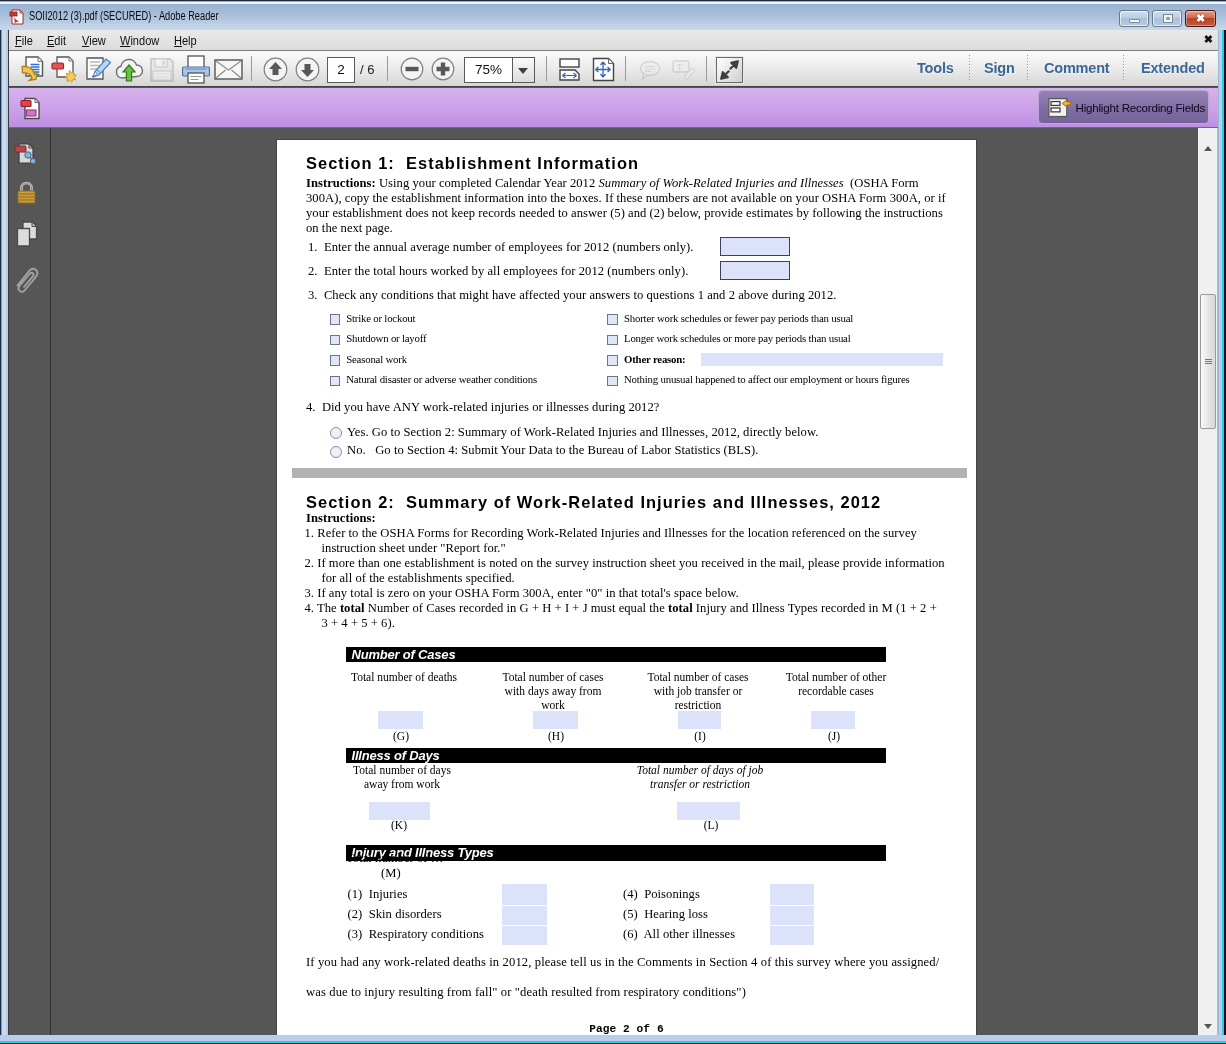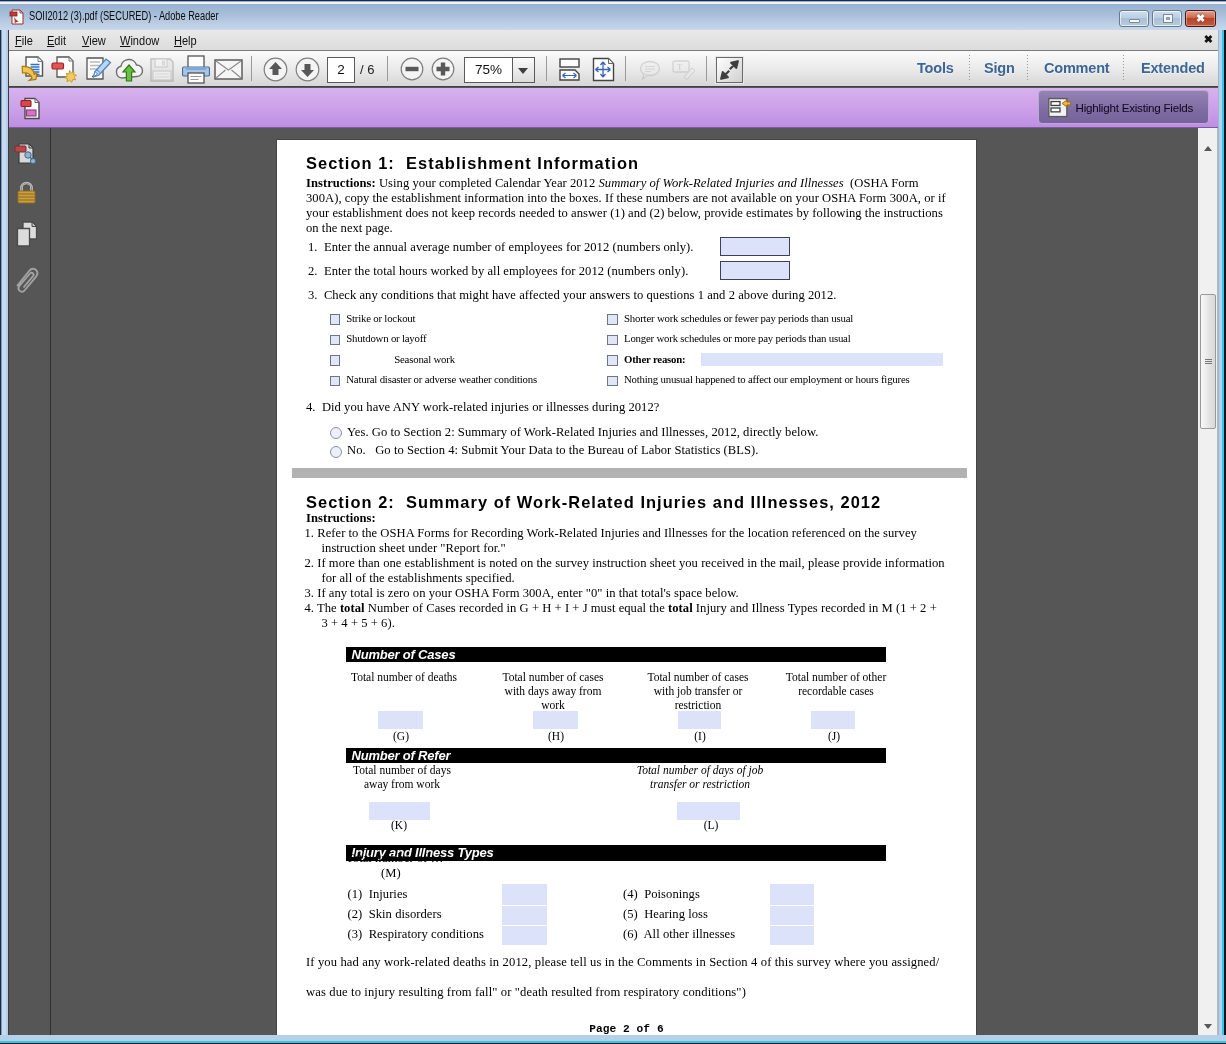--- a/index.html
+++ b/index.html
@@ -203,21 +203,21 @@
     <rect x="1" y="3.5" width="10" height="6" rx="1" fill="#e04448" stroke="#8e1f22" stroke-width="1.1"></rect>
     <rect x="6.5" y="13" width="9.5" height="6" fill="#d573c4" stroke="#8e3a82" stroke-width="1.1"></rect>
   </svg>
   <div class="abs" id="hlbtn">
     <svg style="position:absolute; left:9px; top:6px;" width="24" height="22" viewBox="0 0 28 24">
       <rect x="1" y="1" width="21" height="21" fill="#f2f2f2" stroke="#5a5a5a" stroke-width="1.6"></rect>
       <rect x="3.5" y="4.5" width="10.5" height="4.5" fill="#fff" stroke="#3f3f3f" stroke-width="1.5"></rect>
       <rect x="3.5" y="12" width="10.5" height="4.5" fill="#fff" stroke="#3f3f3f" stroke-width="1.5"></rect>
       <path d="M16.5 6.7l5.5-4v2.3h4.5v3.4H22v2.3z" fill="#efb73c" stroke="#9a6d15" stroke-width="1.1"></path>
     </svg>
-    <span>Highlight Existing Fields</span>
+    <span>Highlight Recording Fields</span>
   </div>
 </div>
 
 <div class="abs" id="docarea"></div>
 <div class="abs" id="sidebarline"></div>
 
 <svg class="abs" style="left:14px; top:142px;" width="25" height="24" viewBox="0 0 25 24">
   <path d="M5 2h10l4 4v15H5z" fill="#d8d8d8" stroke="#3c3c3c" stroke-width="1.2"></path>
   <path d="M15 2l4 4h-4z" fill="#bbb" stroke="#3c3c3c" stroke-width="1"></path>
   <rect x="1" y="4" width="11" height="6" rx="1" fill="#b8474b" stroke="#7c2a2c" stroke-width="1"></rect>
@@ -243,38 +243,38 @@
     <div class="abs" id="sbthumb">
   <div style="position:absolute; left:4px; top:64px; width:7px; height:1px; background:#777; box-shadow:0 2px 0 #777, 0 4px 0 #777;"></div>
 </div>
   <div style="position:absolute; left:5.5px; top:18px; width:0; height:0; border-left:4.5px solid transparent; border-right:4.5px solid transparent; border-bottom:5.5px solid #565656;"></div>
   <div style="position:absolute; left:5.5px; top:896px; width:0; height:0; border-left:4.5px solid transparent; border-right:4.5px solid transparent; border-top:5.5px solid #565656;"></div>
 </div>
 <div class="abs" id="page">
   <div class="h1" style="left:29px; top:14px;">Section 1:&nbsp; Establishment Information</div>
   <div class="t nw" style="left:29px; top:35.5px;"><b>Instructions:</b> Using your completed Calendar Year 2012 <i>Summary of Work-Related Injuries and Illnesses</i>&nbsp; (OSHA Form</div>
   <div class="t nw" style="left:29px; top:50.5px;">300A), copy the establishment information into the boxes. If these numbers are not available on your OSHA Form 300A, or if</div>
-  <div class="t nw" style="left:29px; top:65.5px;">your establishment does not keep records needed to answer (1) and (2) below, provide estimates by following the instructions</div>
+  <div class="t nw" style="left:29px; top:65.5px;">your establishment does not keep records needed to answer (5) and (2) below, provide estimates by following the instructions</div>
   <div class="t nw" style="left:29px; top:80.5px;">on the next page.</div>
   <div class="t nw" style="left:31px; top:99.5px;">1.&nbsp; Enter the annual average number of employees for 2012 (numbers only).</div>
   <div class="boxb" style="left:443px; top:97px; width:70px; height:19px;"></div>
   <div class="t nw" style="left:31px; top:123.5px;">2.&nbsp; Enter the total hours worked by all employees for 2012 (numbers only).</div>
   <div class="boxb" style="left:443px; top:121px; width:70px; height:19px;"></div>
   <div class="t nw" style="left:31px; top:147.5px;">3.&nbsp; Check any conditions that might have affected your answers to questions 1 and 2 above during 2012.</div>
 
   <div class="cb" style="left:52.5px; top:174px;"></div>
   <div class="cl nw" style="left:69.2px; top:170.6px;">Strike or lockout</div>
   <div class="cb" style="left:330px; top:174px;"></div>
   <div class="cl nw" style="left:347px; top:170.6px;">Shorter work schedules or fewer pay periods than usual</div>
   <div class="cb" style="left:52.5px; top:194.5px;"></div>
   <div class="cl nw" style="left:69.2px; top:191.1px;">Shutdown or layoff</div>
   <div class="cb" style="left:330px; top:194.5px;"></div>
   <div class="cl nw" style="left:347px; top:191.1px;">Longer work schedules or more pay periods than usual</div>
   <div class="cb" style="left:52.5px; top:215px;"></div>
-  <div class="cl nw" style="left:69.2px; top:211.6px;margin-left:48px;">Seasonal work</div>
+  <div class="cl nw" style="left:69.2px; top:211.6px;">Seasonal work</div>
   <div class="cb" style="left:330px; top:215px;"></div>
   <div class="cl nw" style="left:347px; top:211.6px;font-weight:bold;">Other reason:</div>
   <div class="box" style="left:424px; top:212.5px; width:242px; height:13px;"></div>
   <div class="cb" style="left:52.5px; top:235.5px;"></div>
   <div class="cl nw" style="left:69.2px; top:232.1px;">Natural disaster or adverse weather conditions</div>
   <div class="cb" style="left:330px; top:235.5px;"></div>
   <div class="cl nw" style="left:347px; top:232.1px;">Nothing unusual happened to affect our employment or hours figures</div>
   <div class="t nw" style="left:29px; top:260px;">4.&nbsp; Did you have ANY work-related injuries or illnesses during 2012?</div>
   <div class="rad" style="left:53px; top:287px;"></div>
   <div class="t nw" style="left:70px; top:284.5px;">Yes. Go to Section 2: Summary of Work-Related Injuries and Illnesses, 2012, directly below.</div>
@@ -300,21 +300,21 @@
   <div class="th" style="left:479px; top:529.5px; width:160px;">Total number of other<br>recordable cases</div>
   <div class="box" style="left:101px; top:571px; width:45px; height:18px;"></div>
   <div class="box" style="left:256px; top:571px; width:45px; height:18px;"></div>
   <div class="box" style="left:401px; top:571px; width:43px; height:18px;"></div>
   <div class="box" style="left:534px; top:571px; width:44px; height:18px;"></div>
   <div class="th" style="left:44px; top:589px; width:160px;">(G)</div>
   <div class="th" style="left:199px; top:589px; width:160px;">(H)</div>
   <div class="th" style="left:343px; top:589px; width:160px;">(I)</div>
   <div class="th" style="left:477px; top:589px; width:160px;">(J)</div>
 
-  <div class="bar" style="top:607.5px;">Number of Refer</div>
+  <div class="bar" style="top:607.5px;">Illness of Days</div>
   <div class="th" style="left:45px; top:622.5px; width:160px;">Total number of days<br>away from work</div>
   <div class="th" style="left:343px; top:622.5px; width:160px;font-style:italic;">Total number of days of job<br>transfer or restriction</div>
   <div class="box" style="left:92px; top:662px; width:61px; height:18px;"></div>
   <div class="box" style="left:400px; top:662px; width:63px; height:18px;"></div>
   <div class="th" style="left:42px; top:677.5px; width:160px;">(K)</div>
   <div class="th" style="left:354px; top:677.5px; width:160px;">(L)</div>
 
   <div class="bar" style="top:705px;">Injury and Illness Types</div>
   <div class="t nw" style="left:69px; top:710.5px;">Total number of …</div>
   <div class="t nw" style="left:104px; top:725.5px;">(M)</div>

